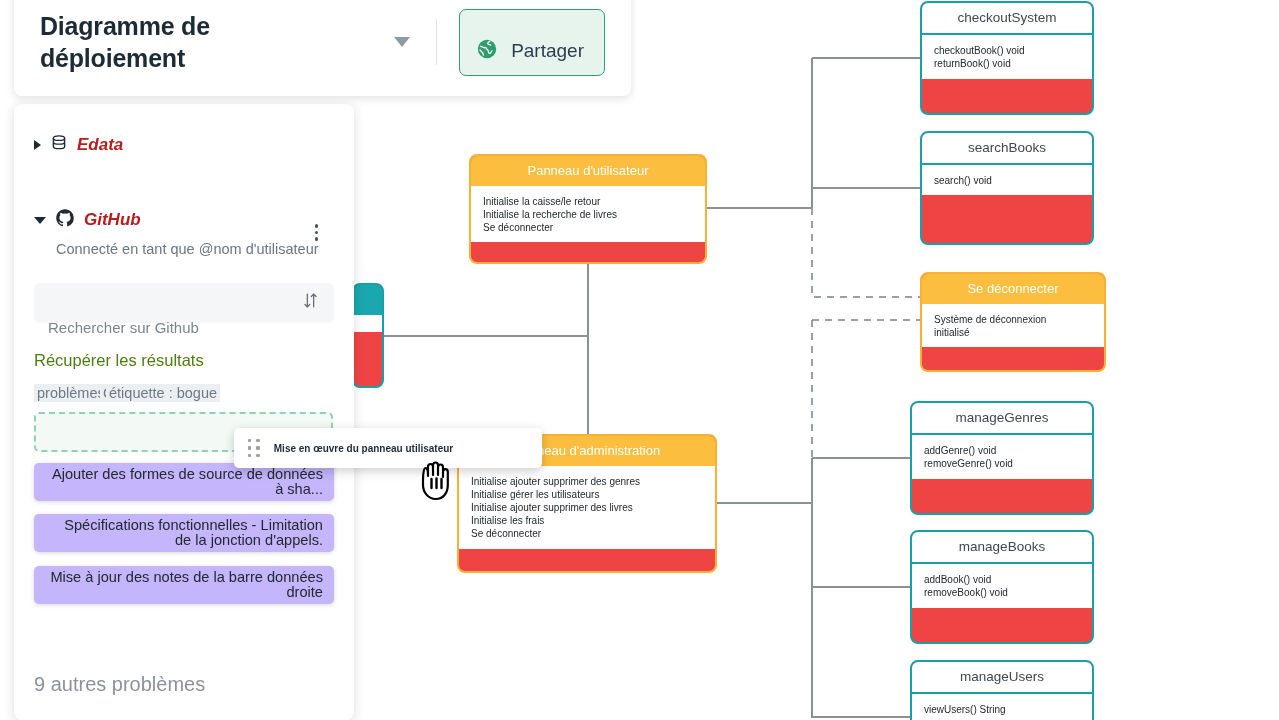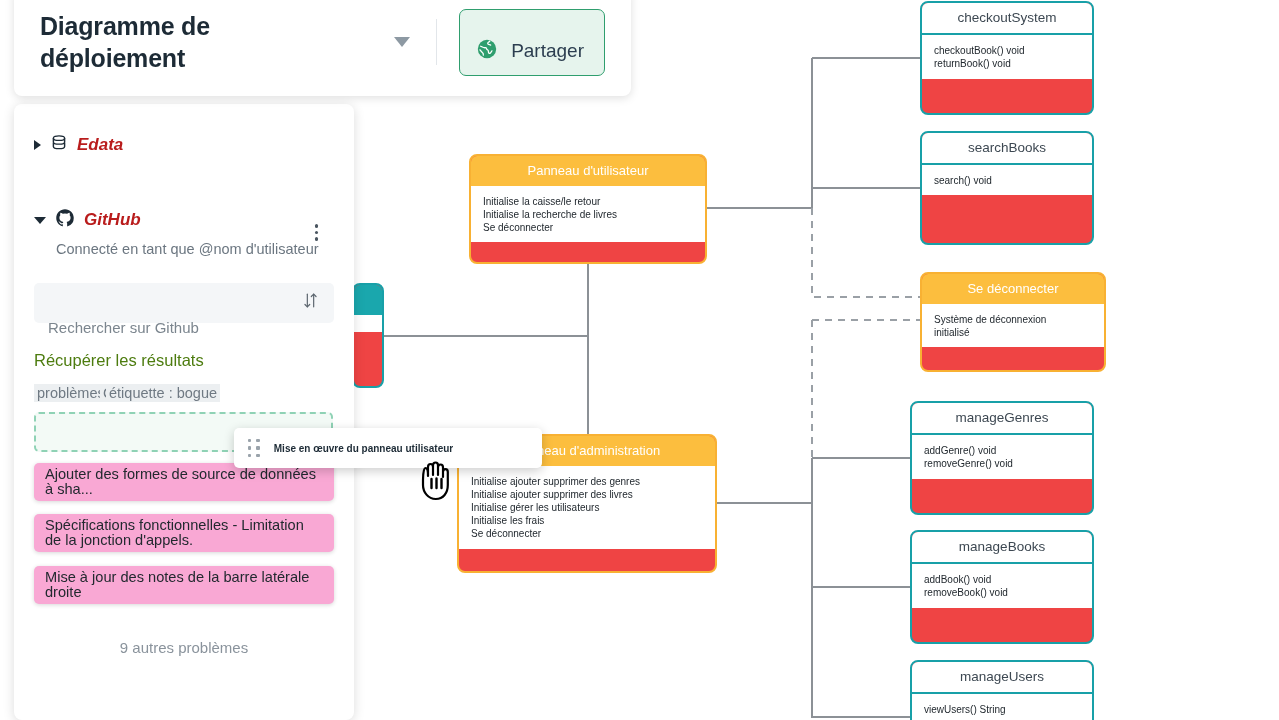--- a/index.html
+++ b/index.html
@@ -106,30 +106,31 @@
     background: #eceff1; padding: 1px 3px; white-space: nowrap;
   }
 
   #dropzone {
     position: absolute; left: 34px; top: 412px; width: 299px; height: 40px;
     border: 2px dashed #8fd2b5; border-radius: 5px; background: #f3faf6;
   }
 
   .issue {
     position: absolute; left: 34px; width: 300px; height: 38px;
-    background: #f9a8d4; border-radius: 5px;
+    background: #c4b5fd; border-radius: 5px;
     box-shadow: 0 1px 4px rgba(0,0,0,.16);
     font-size: 14.6px; color: #22292f; line-height: 1.05;
     padding: 4px 11px; display: flex; align-items: center;
     z-index: 26;
+    text-align: right;
   }
   .issue span { display: block; }
   #more-issues {
-    position: absolute; left: 34px; top: 639px; width: 300px;
-    text-align: center; font-size: 15px; color: #8a939c;
+    position: absolute; left: 34px; top: 673px; width: 300px;
+    text-align: left; font-size: 20px; color: #8a939c;
   }
 
   
   #drag-card {
     position: absolute; left: 234px; top: 428px; width: 308px; height: 40px;
     background: #ffffff; border-radius: 5px;
     box-shadow: 0 3px 11px rgba(0,0,0,.2);
     display: flex; align-items: center; gap: 14px; padding: 0 14px;
     z-index: 60;
   }
@@ -178,22 +179,22 @@
         <div>Initialise la caisse/le retour</div>
         <div>Initialise la recherche de livres</div>
         <div>Se déconnecter</div>
       </div>
     </div>
 
     <div class="node orange" style="left:457px;top:434px;width:260px;height:139px;">
       <div class="hdr">Panneau d'administration</div>
       <div class="body">
         <div>Initialise ajouter supprimer des genres</div>
+        <div>Initialise gérer les utilisateurs</div>
         <div>Initialise ajouter supprimer des livres</div>
-        <div>Initialise gérer les utilisateurs</div>
         <div>Initialise les frais</div>
         <div>Se déconnecter</div>
       </div>
     </div>
 
     <div class="node teal" style="left:920px;top:1px;width:174px;height:114px;">
       <div class="hdr">checkoutSystem</div>
       <div class="body">
         <div>checkoutBook() void</div>
         <div>returnBook() void</div>
@@ -310,21 +311,21 @@
 
   <div id="dropzone" style="z-index:27;"></div>
 
   <div class="issue" style="top:463px;">
     <span>Ajouter des formes de source de données à sha...</span>
   </div>
   <div class="issue" style="top:514px;">
     <span>Spécifications fonctionnelles - Limitation de la jonction d'appels.</span>
   </div>
   <div class="issue" style="top:566px;">
-    <span>Mise à jour des notes de la barre latérale droite</span>
+    <span>Mise à jour des notes de la barre données droite</span>
   </div>
   <div id="more-issues" style="z-index:27;">9 autres problèmes</div>
 
   <div id="drag-card">
     <span id="drag-dots">
       <i></i>
         <i></i>
         <i></i>
         <i></i>
         <i></i>

